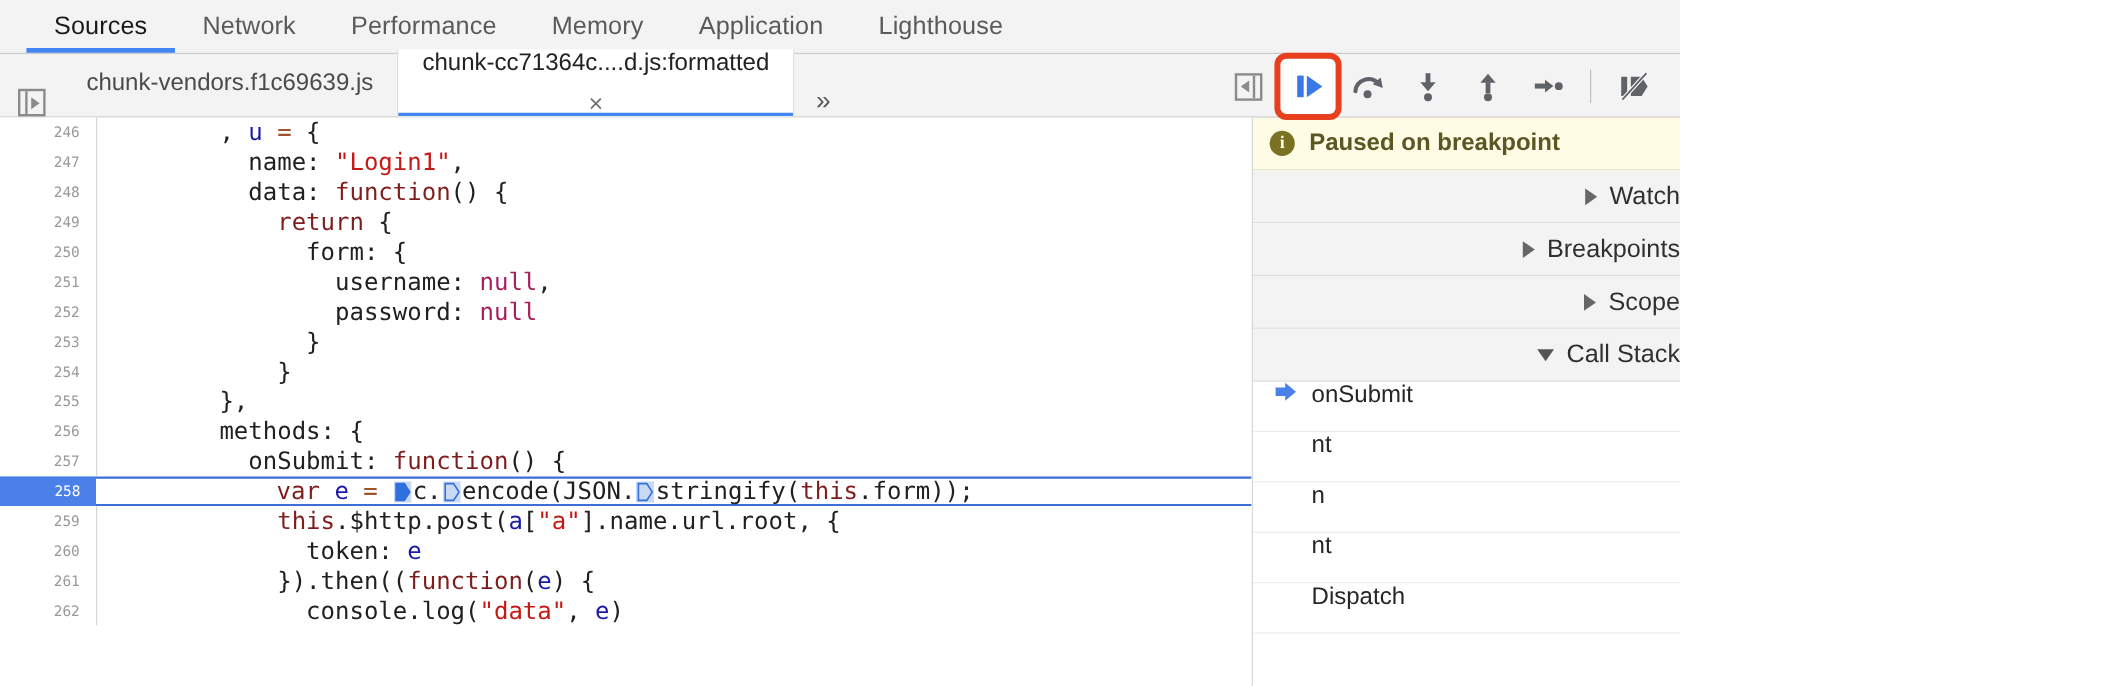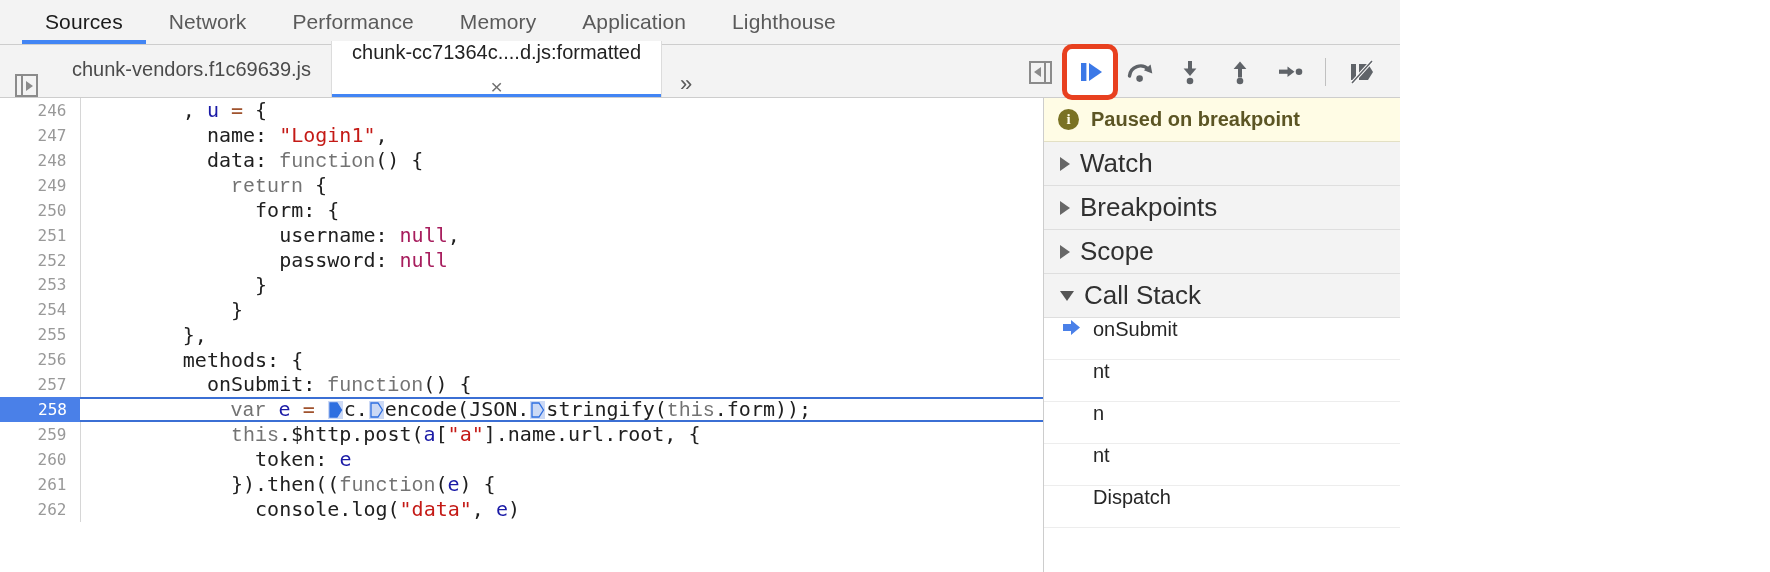--- a/index.html
+++ b/index.html
@@ -109,21 +109,21 @@
 
   
   .editor { position: relative; flex: 1 1 auto; background: #fff; overflow: hidden; }
   .code-table { width: 100%; border-collapse: collapse; }
   .code-row { height: 24.9px; }
   .gutter {
     width: 80px; min-width: 80px;
     text-align: right;
     padding-right: 13px;
     font-family: "DejaVu Sans Mono", monospace;
-    font-size: 16px;
+    font-size: 12px;
     color: #999999;
     background: #fff;
     border-right: 1px solid #d6d6d6;
     vertical-align: middle;
     user-select: none;
     white-space: nowrap;
   }
   .code-cell {
     font-family: "DejaVu Sans Mono", monospace;
     font-size: 20px;
@@ -136,21 +136,21 @@
     background: #4a80e8;
     color: #ffffff;
     border-right: none;
     position: relative;
   }
   .code-row.exec .code-cell {
     background: #ffffff;
     box-shadow: inset 0 2px 0 0 #3b6fd4, inset 0 -2px 0 0 #3b6fd4;
   }
   
-  .t-key   { color: #737373; font-family: Liberation Mono, monospace; }   
+  .t-key   { color: #7f1d1d; }   
   .t-var   { color: #1a1aa6; }   
   .t-str   { color: #c41a16; }   
   .t-op    { color: #a0522d; }   
   .t-plain { color: #202020; }
   .t-null  { color: #a71d5d; }
 
   .step-marker {
     display: inline-block;
     position: relative;
     width: 15px; height: 18px;
@@ -183,22 +183,23 @@
     display: flex; align-items: center; justify-content: center;
     font-family: "Liberation Serif", serif;
     flex: 0 0 auto;
   }
   .sec-header {
     display: flex; align-items: center; gap: 10px;
     height: 44px; min-height: 44px;
     padding-left: 16px;
     background: #f3f3f3;
     border-bottom: 1px solid #dedede;
-    font-size: 26px; color: #303030;
+    font-size: 21px; color: #303030;
     cursor: default;
+    justify-content: flex-end;
   }
   .tw { width: 0; height: 0; flex: 0 0 auto; }
   .tw.closed { border-top: 7px solid transparent; border-bottom: 7px solid transparent; border-left: 10px solid #666; }
   .tw.open { border-left: 7px solid transparent; border-right: 7px solid transparent; border-top: 10px solid #555; }
   .stack-item {
     display: flex; gap: 12px;
     height: 42px; min-height: 42px;
     padding-left: 18px;
     border-bottom: 1px solid #ededed;
     font-size: 20px; color: #262626;

